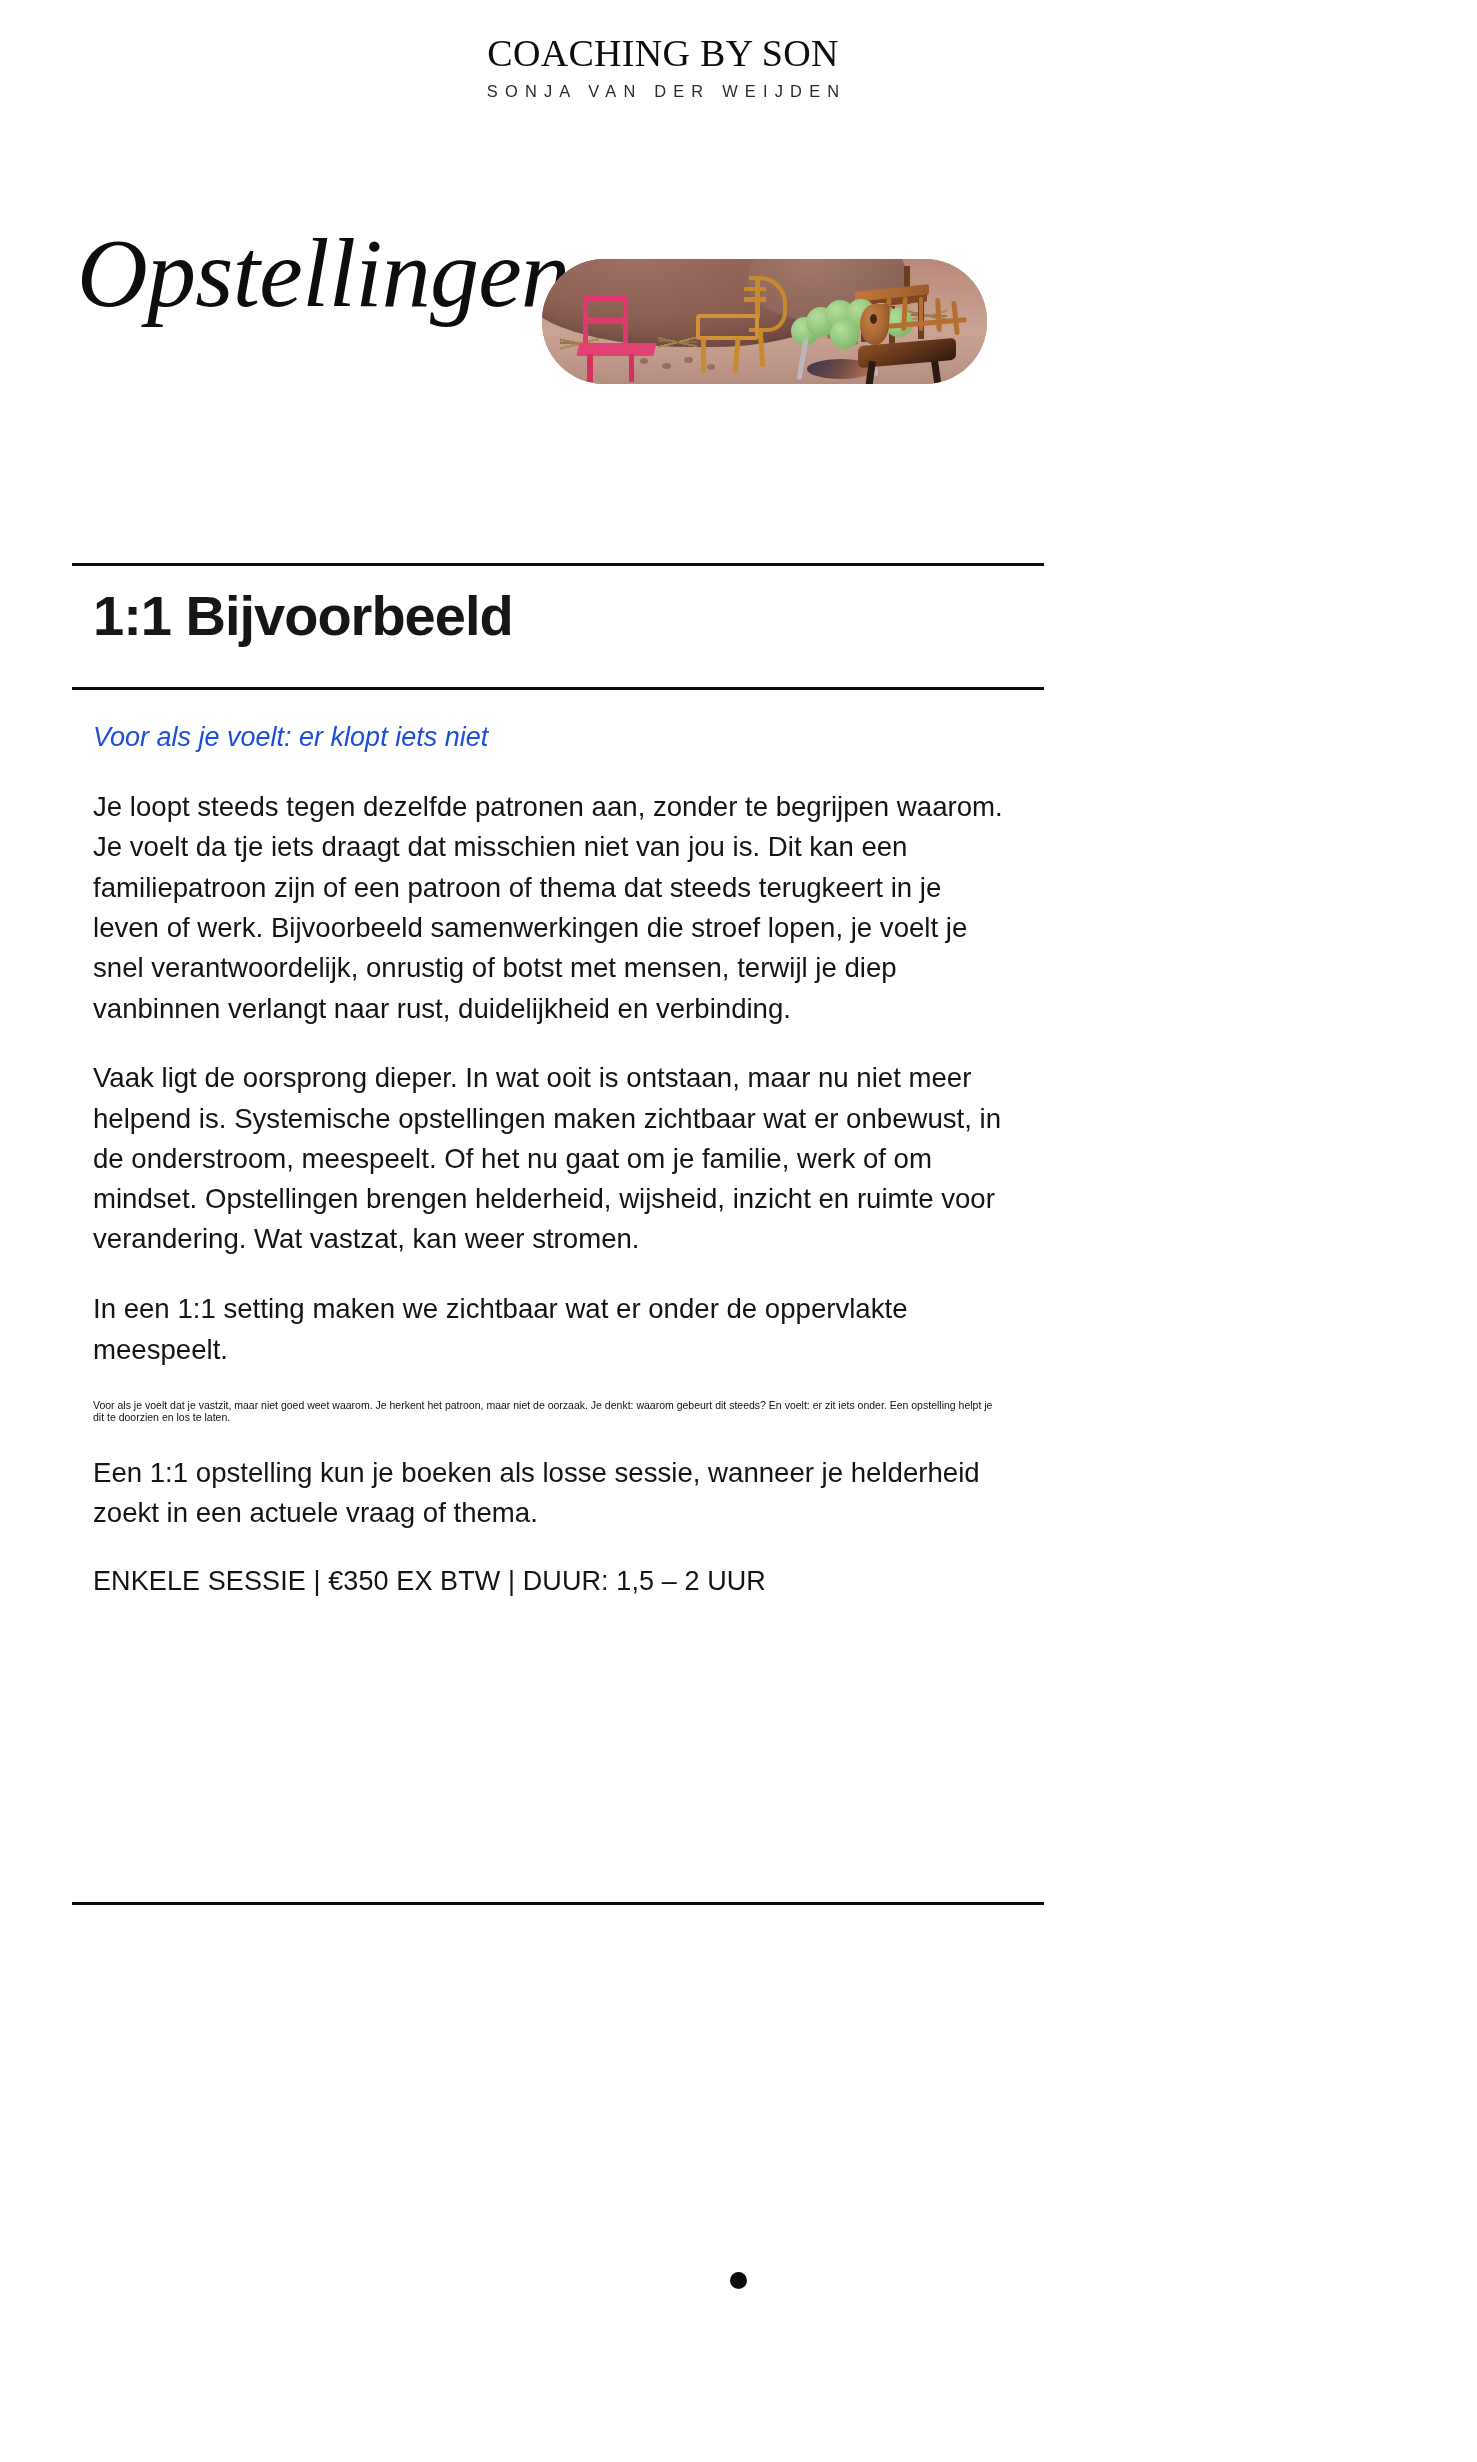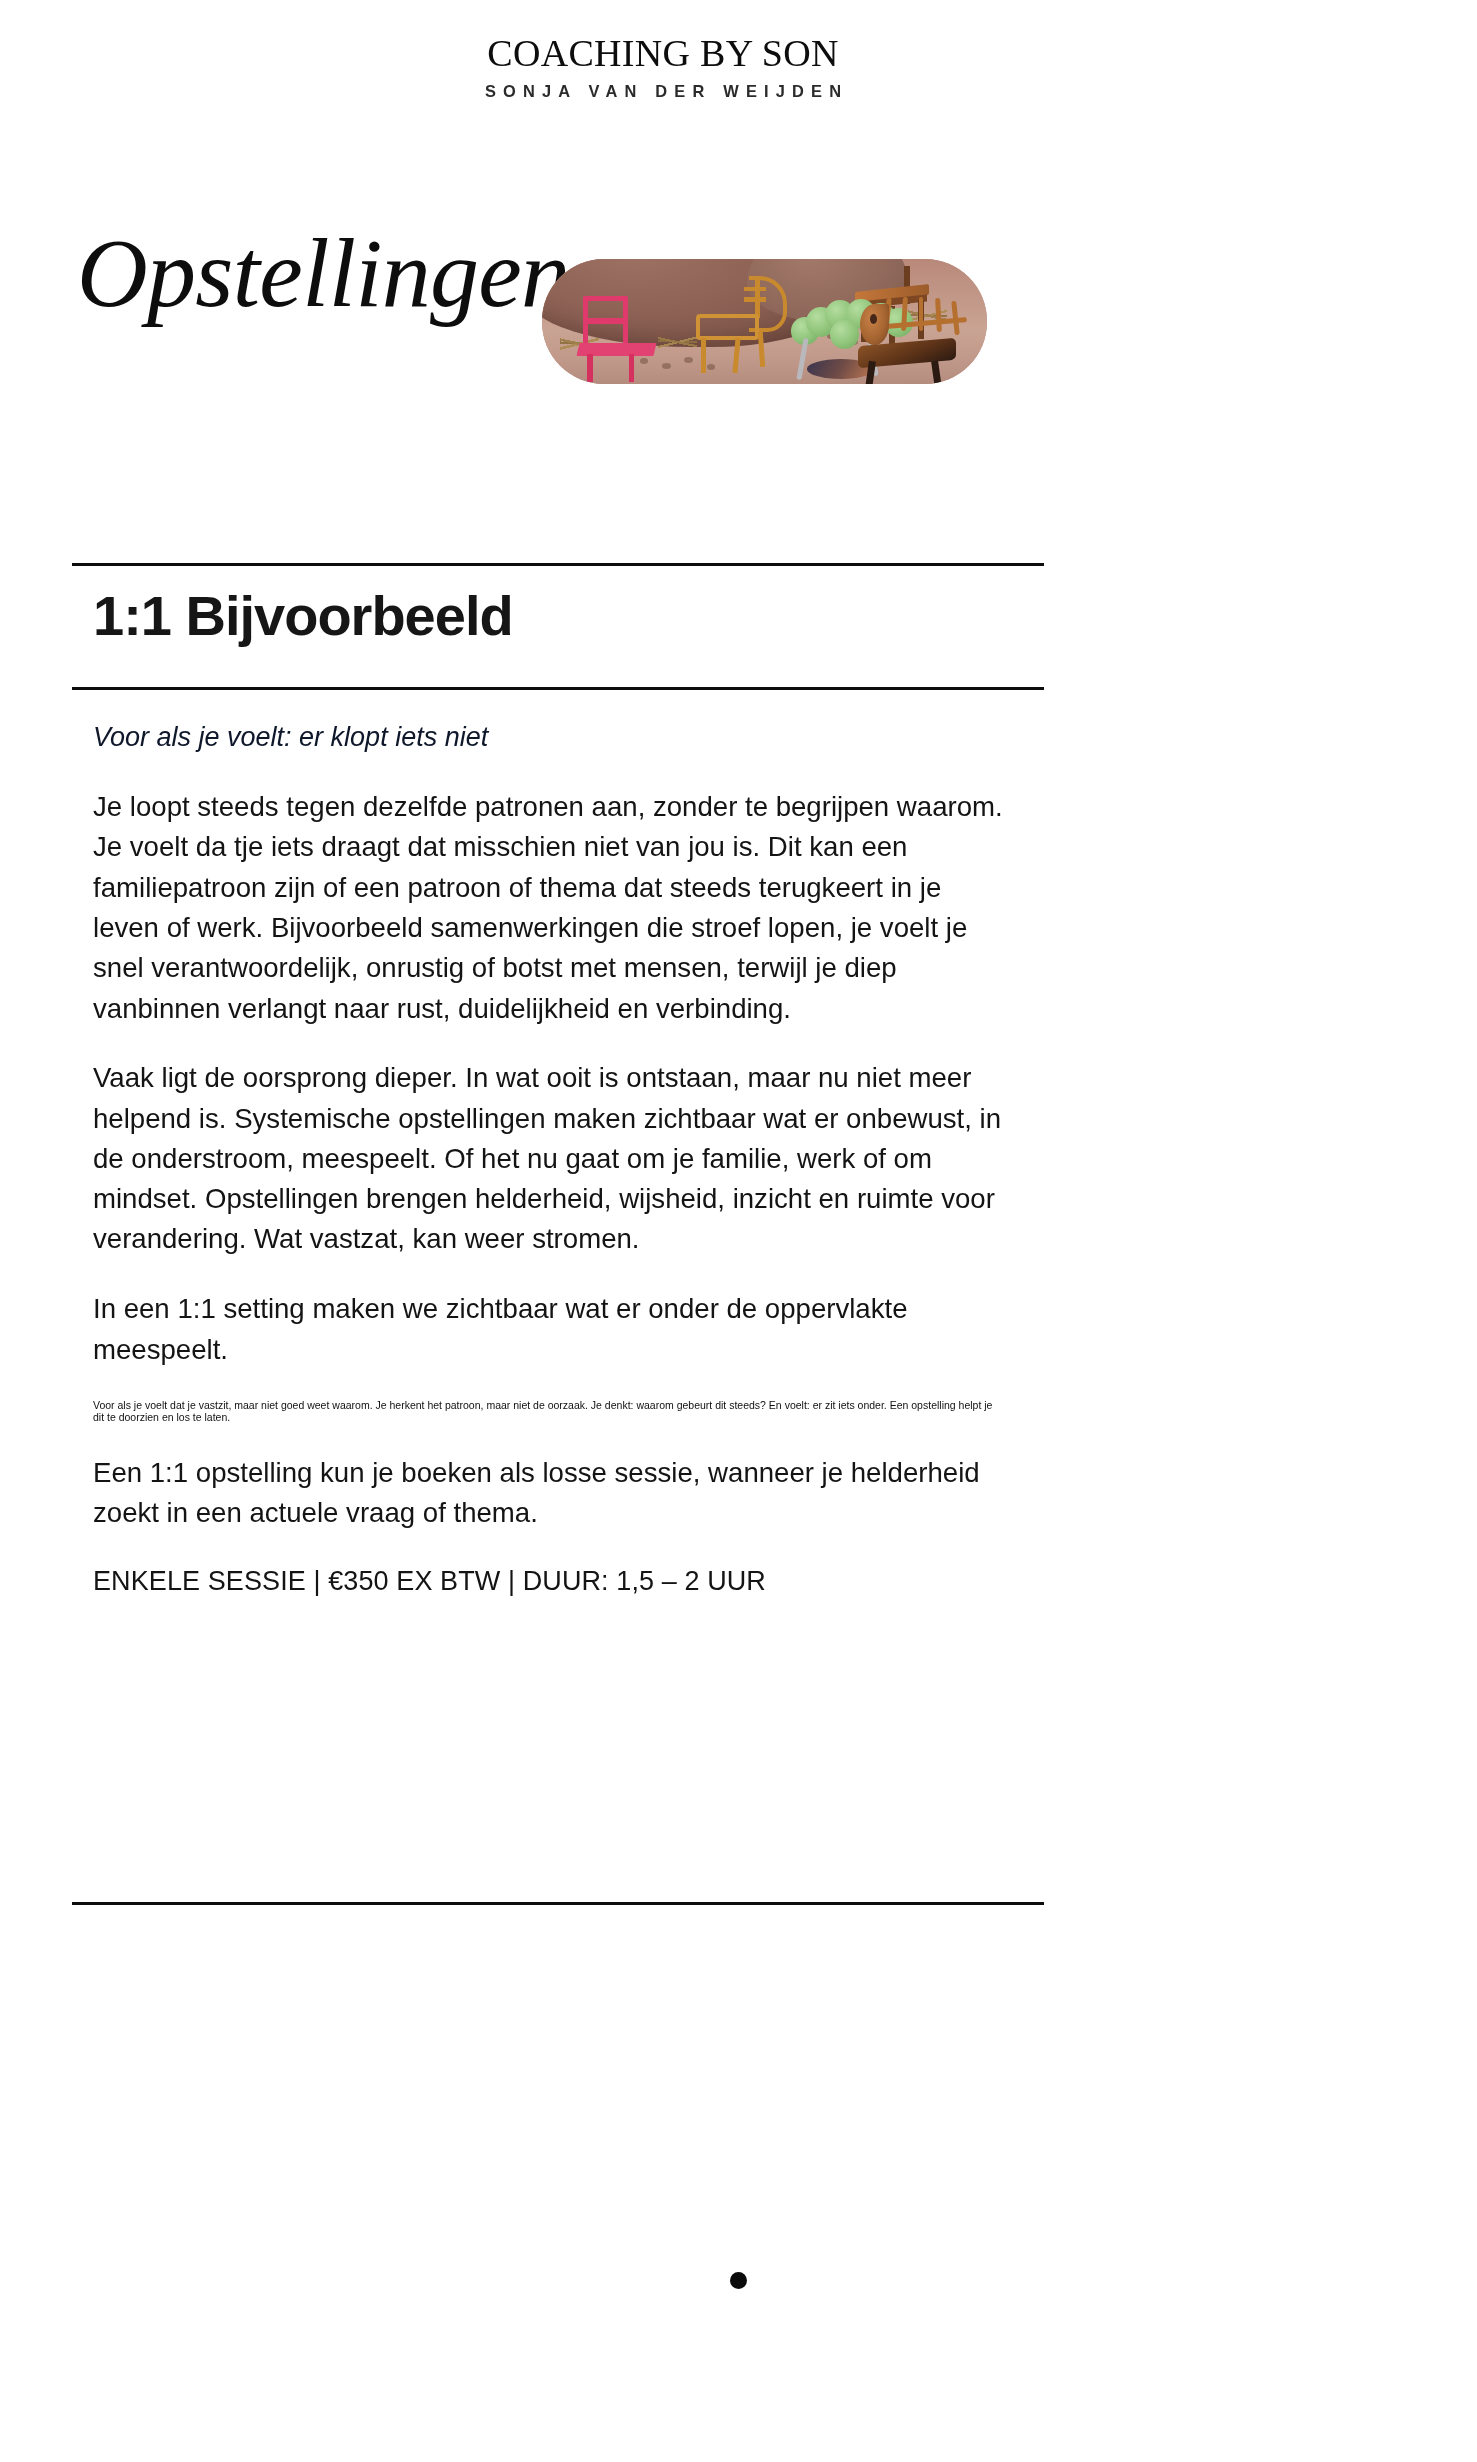--- a/index.html
+++ b/index.html
@@ -42,21 +42,21 @@
     font-weight: 400;
     white-space: nowrap;
     margin: 0;
   }
 
   .brand-sub {
     font-family: "Liberation Sans", sans-serif;
     font-size: 16.4px;
     letter-spacing: 7.2px;
     color: #2b2b2b;
-    font-weight: 700;
+    font-weight: 400;
     margin-top: 9.2px;
     padding-left: 7.2px;
     white-space: nowrap;
   }
 
   
   .hero {
     position: absolute;
     top: 236px;
     left: 0;
@@ -290,21 +290,21 @@
     position: absolute;
     left: 93px;
     top: 720px;
     width: 913px;
   }
 
   .lede {
     font-size: 27px;
     font-style: italic;
     line-height: 1.32;
-    color: #0f172a;
+    color: #1d4ed8;
     margin: 0 0 31.5px 0;
   }
 
   p.copy {
     font-size: 27.6px;
     line-height: 1.46;
     color: #141414;
     margin: 0 0 29.5px 0;
   }
 

